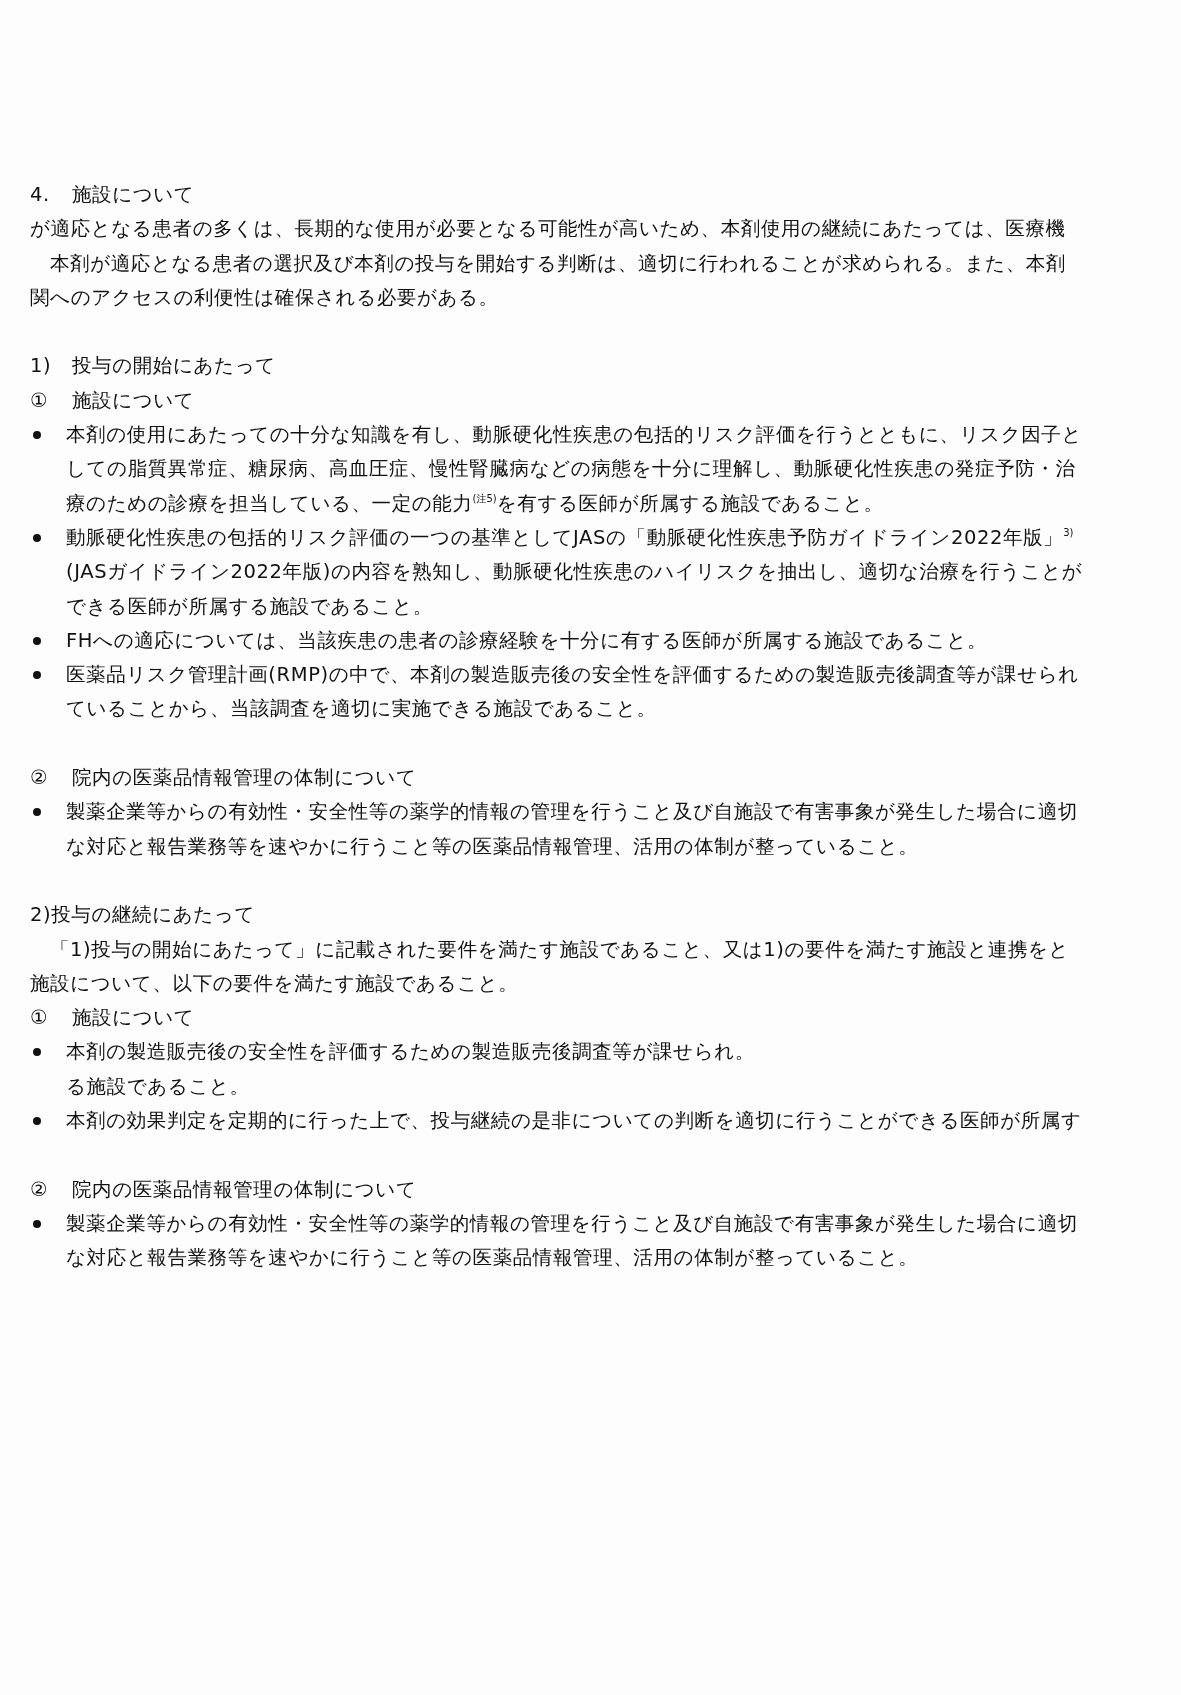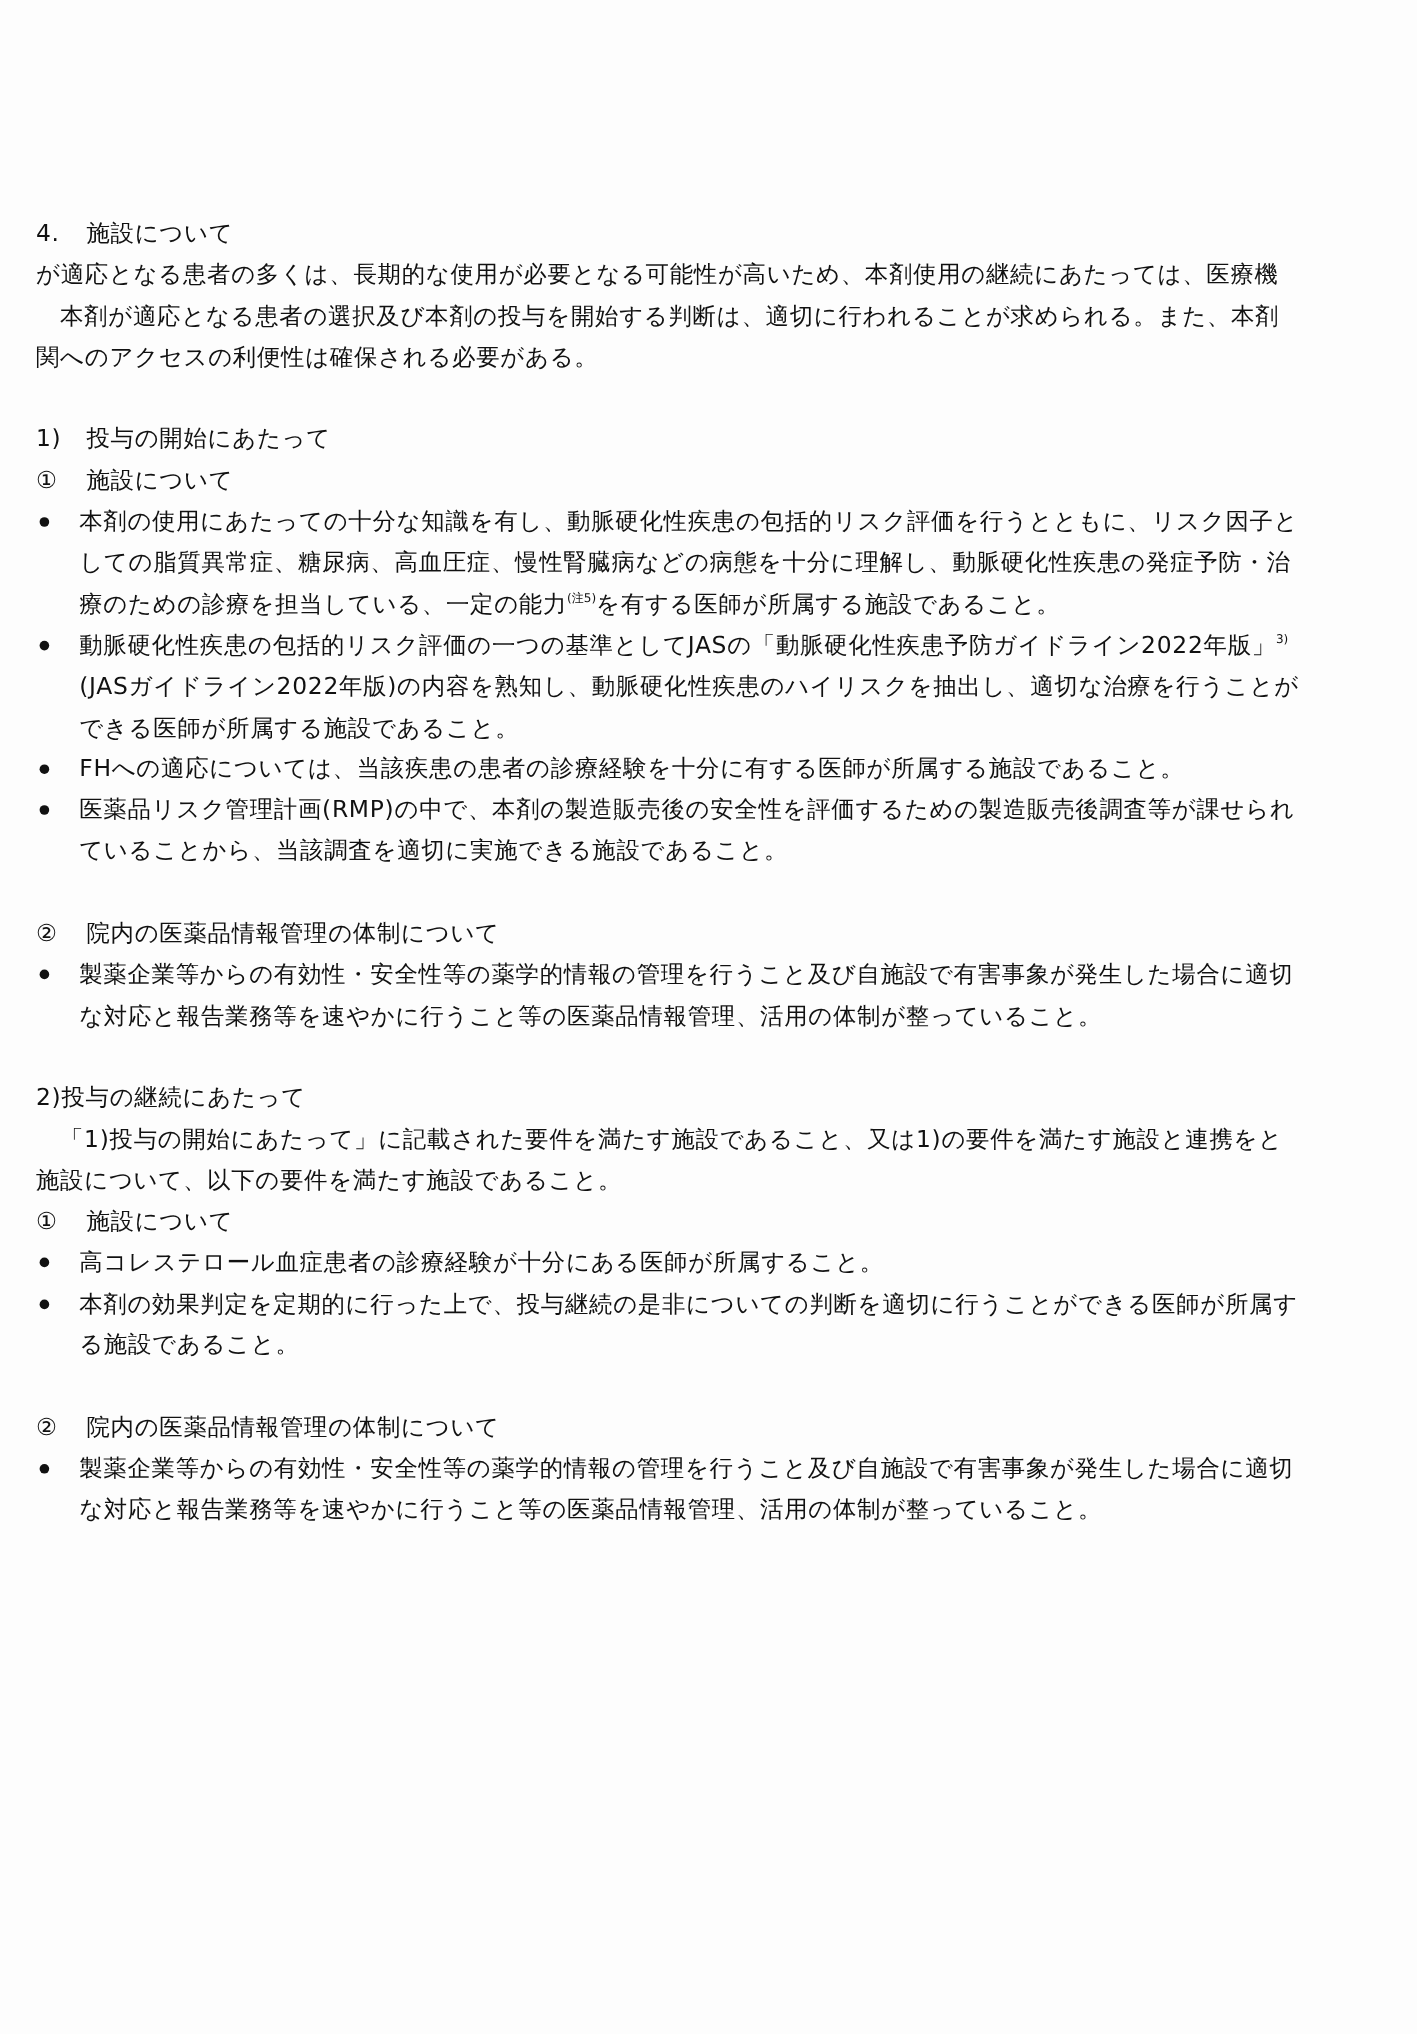--- a/index.html
+++ b/index.html
@@ -140,29 +140,29 @@
     <div class="line indent1">「1)投与の開始にあたって」に記載された要件を満たす施設であること、又は1)の要件を満たす施設と連携をと</div>
     <div class="line">施設について、以下の要件を満たす施設であること。</div>
   </div>
 
   <div class="line">
     <span class="num-label">①</span><span>施設について</span>
   </div>
   <div>
     <div class="line bullet-row">
       <span class="bullet"></span>
-      <span>高コレステロール血症患者の診療経験が十分にある医師が所属すること。</span>
+      <span>本剤の製造販売後の安全性を評価するための製造販売後調査等が課せられ。</span>
     </div>
   </div>
   <div>
+    <div class="line hang">る施設であること。</div>
     <div class="line bullet-row">
       <span class="bullet"></span>
       <span>本剤の効果判定を定期的に行った上で、投与継続の是非についての判断を適切に行うことができる医師が所属す</span>
     </div>
-    <div class="line hang">る施設であること。</div>
   </div>
 
   <div class="blank"></div>
 
   <div class="line">
     <span class="num-label">②</span><span>院内の医薬品情報管理の体制について</span>
   </div>
   <div>
     <div class="line bullet-row">
       <span class="bullet"></span>

